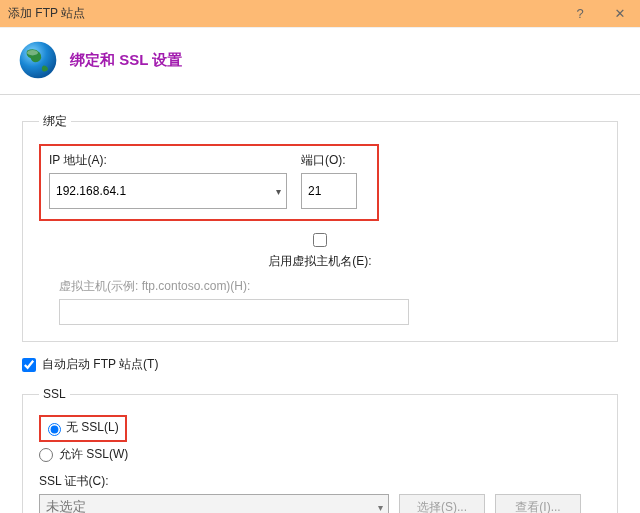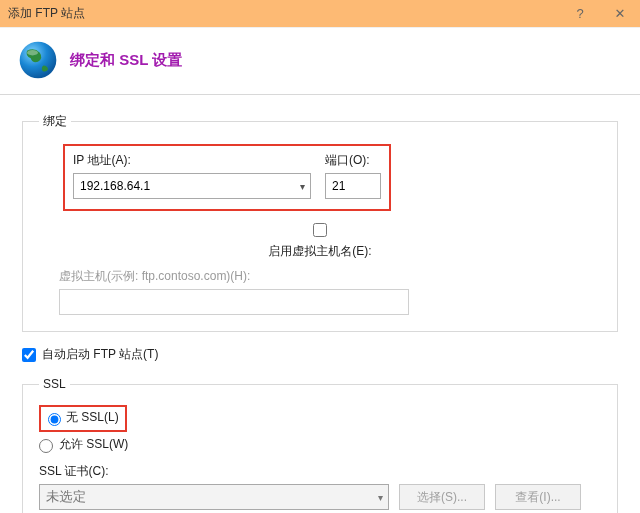--- a/index.html
+++ b/index.html
@@ -12,35 +12,35 @@
   .header .globe { width: 44px; height: 44px; margin-right: 10px; }
   .header h1 { font-size: 15px; font-weight: 700; color: #a21caf; margin: 0; }
 
   .body { padding: 18px 22px 0 22px; font-size: 12px; color: #222; }
 
   fieldset.group { border: 1px solid #d9d9d9; border-radius: 0; margin: 0 0 14px 0; padding: 14px 16px 16px 16px; position: relative;}
   fieldset.group > legend { padding: 0 4px; font-size: 12px; color: #222;}
   .row { display: flex; gap: 14px; }
   .col { display: flex; flex-direction: column; }
   .label { margin-bottom: 4px; display:block;}
-  .combo, .textin { height: 26px; border: 1px solid #a9a9a9; background: #fff; font-size: 12px; padding: 0 6px; }
+  .combo, .textin { height: 36px; border: 1px solid #a9a9a9; background: #fff; font-size: 12px; padding: 0 6px; }
   .combo { appearance: none; -webkit-appearance:none; background: #fff; padding-right: 22px;}
   .combo-wrap { position: relative; display:inline-block;}
   .combo-wrap .arrow { position:absolute; right:6px; top:50%; transform:translateY(-50%); pointer-events:none; color:#555; font-size:10px;}
-  .highlight { border: 2px solid #e53a2b; padding: 6px 8px 10px 8px; display:inline-block;margin-left:24px; }
+  .highlight { border: 2px solid #e53a2b; padding: 6px 20px 10px 8px; display:inline-block; }
 
   .checkline { display:flex; align-items:center; gap:6px; margin-top:12px;flex-direction:column;}
   .checkline input[type=checkbox]{ width:14px; height:14px; margin:0;}
   .disabled-label { color:#9b9b9b; margin: 8px 0 4px 20px; display:block;}
   .disabled-input { width: 350px; height:26px; border:1px solid #d0d0d0; background:#fff; margin-left:20px;}
 
   .autostart { display:flex; align-items:center; gap:6px; margin: 4px 0 14px 0;}
   .autostart input{width:14px;height:14px;margin:0;}
 
-  .ssl-radio { display:flex; align-items:flex-end; gap:6px; margin: 4px 0 10px 0;}
+  .ssl-radio { display:flex; align-items:center; gap:6px; margin: 4px 0 10px 0;}
   .ssl-radio input{width:14px;height:14px;margin:0;}
   .ssl-highlight { border:2px solid #e53a2b; padding:2px 6px 4px 2px; display:inline-flex; align-items:center; gap:2px;}
   .cert-row { display:flex; align-items:center; gap:10px; margin-top:4px;}
   .cert-combo-wrap{ position:relative;}
   .cert-combo { width:350px; height:26px; border:1px solid #a9a9a9; background:#f3f3f3; color:#777; padding:0 6px; appearance:none;}
   .cert-combo-wrap .arrow{ position:absolute; right:6px; top:50%; transform:translateY(-50%); color:#777; font-size:10px;}
   .btn { height:26px; min-width:86px; border:1px solid #c8c8c8; background:#f2f2f2; color:#a0a0a0; font-size:12px; padding:0 10px;}
 </style>
 </head>
 <body>

